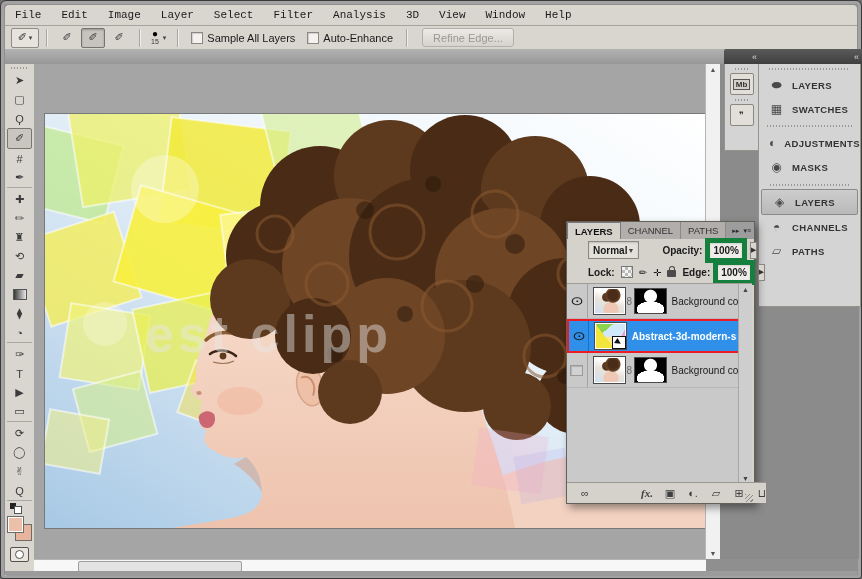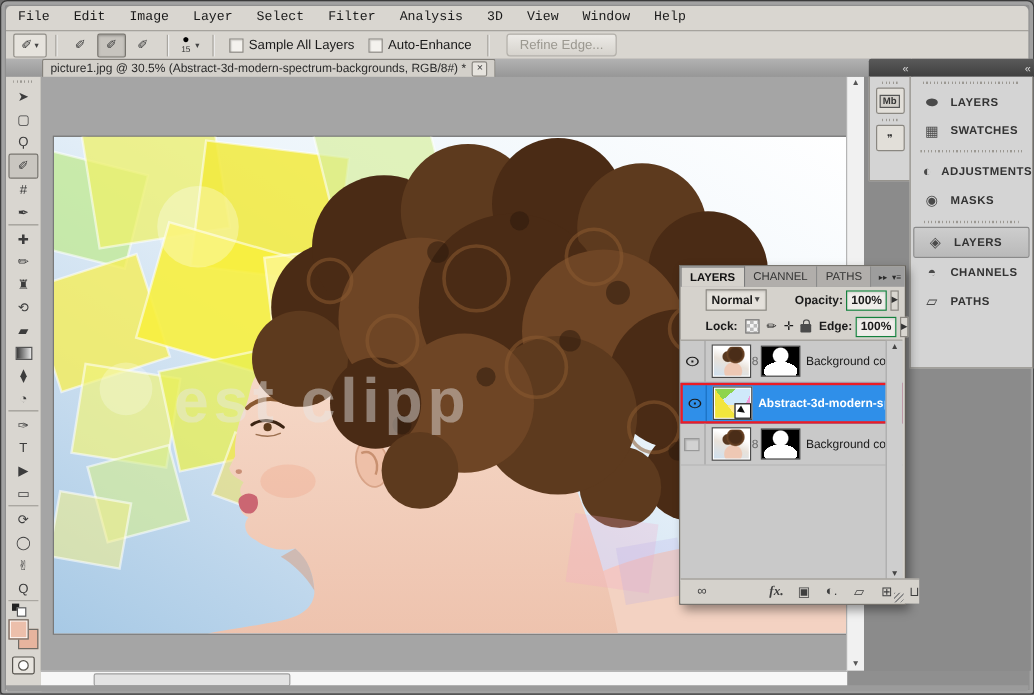--- a/index.html
+++ b/index.html
@@ -83,21 +83,21 @@
   
   .lpanel{left:565px;top:220px;width:187px;height:281px;background:#d5d2cc;border:1px solid #63605a;
           box-shadow:3px 4px 8px rgba(0,0,0,.4);z-index:10;}
   .lp-tabs{height:17px;background:#9d9d9d;display:flex;align-items:stretch;font-size:9.5px;}
   .lp-tab{padding:0 7px;display:flex;align-items:center;background:#b1aeab;color:#333;border-right:1px solid #8a8a8a;}
   .lp-tab.active{background:#d5d2cc;font-weight:bold;color:#111;border:1px solid #7a7a7a;border-bottom:none;}
   .lp-tabbtns{margin-left:auto;display:flex;align-items:center;gap:4px;padding-right:3px;color:#2a2a2a;font-size:7px;}
   .lp-row{height:22px;display:flex;align-items:center;font-size:10px;color:#1a1a1a;padding:0 21px;gap:3px;font-weight:bold;}
   .lp-select{width:92px;height:16px;border:1px solid #8a8781;background:#e4e1db;box-shadow:inset 0 1px 2px rgba(0,0,0,.15);
              display:flex;align-items:center;justify-content:space-between;padding:0 4px;font-size:10px;}
-  .lp-field{width:34px;height:15px;border:1px solid #15803d;background:#efedea;box-shadow:inset 0 1px 2px rgba(0,0,0,.12);
+  .lp-field{width:34px;height:15px;border:5px solid #15803d;background:#efedea;box-shadow:inset 0 1px 2px rgba(0,0,0,.12);
             display:flex;align-items:center;justify-content:flex-end;padding:0 3px;font-size:10px;}
   .lp-arrow{width:11px;height:15px;border:1px solid #8a8781;background:#d9d6d0;font-size:7px;display:flex;align-items:center;justify-content:center;color:#333;}
   .lockic{display:flex;align-items:center;gap:6px;margin:0 3px;}
   .checker{width:10px;height:10px;border:1px solid #777;
            background:repeating-conic-gradient(#b9b9b9 0 25%,#f4f4f4 0 50%) 0 0/6px 6px;}
   .padlock{position:relative;width:9px;height:7px;background:#4a4a4a;border-radius:1px;margin-top:3px;}
   .padlock::before{content:"";position:absolute;top:-4px;left:1.5px;width:4px;height:4px;border:1.5px solid #4a4a4a;border-bottom:none;border-radius:3px 3px 0 0;}
   .lp-list{position:absolute;left:0;top:61px;width:185px;height:200px;background:#c9c9c9;border-top:1px solid #a09d97;}
   .lrow{height:34px;display:flex;align-items:center;border-bottom:1px solid #b7b7b7;position:relative;padding-right:13px;}
   .eyecell{width:22px;height:100%;border-right:1px solid #a3a3a3;display:flex;align-items:center;justify-content:center;}
@@ -194,24 +194,20 @@
         <span class="cb">
           <span class="box"></span>
           <span>Auto-Enhance</span>
         </span>
       </span>
     <div class="sep"></div>
     <div class="btn-disabled">Refine Edge...</div>
   </div>
 
   <div class="abs tabstrip"></div>
-  <div class="abs doctab">
-    <span>picture1.jpg @ 30.5% (Abstract-3d-modern-spectrum-backgrounds, RGB/8#) *</span>
-    <span class="x">×</span>
-  </div>
   <div class="abs dockhead" style="left:723px;width:33px;">
     <span>«</span>
   </div>
   <div class="abs dockhead" style="left:757px;width:101px;">
     <span>«</span>
   </div>
 
   <div class="abs toolbar">
     <div class="grip-h"></div>
     <div>

